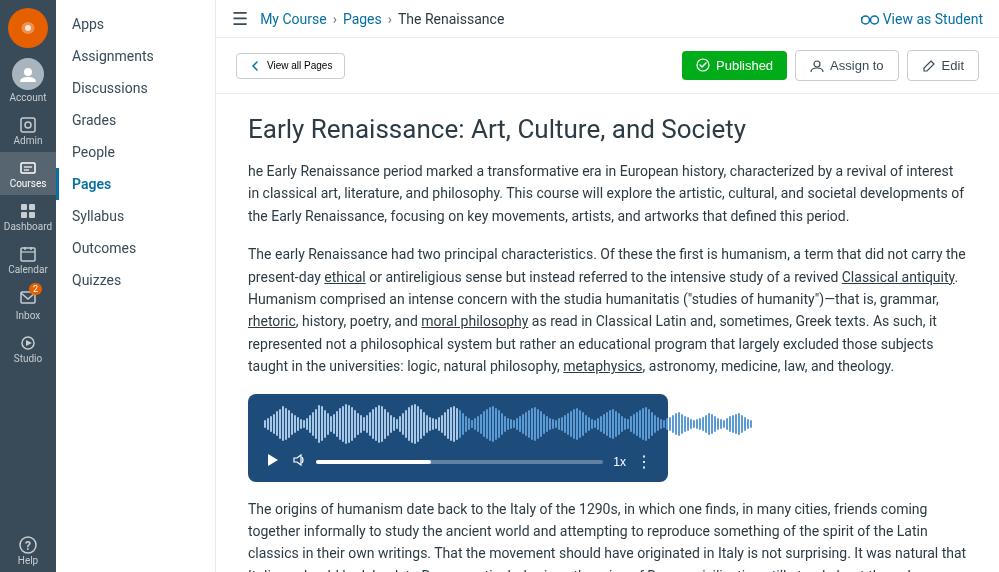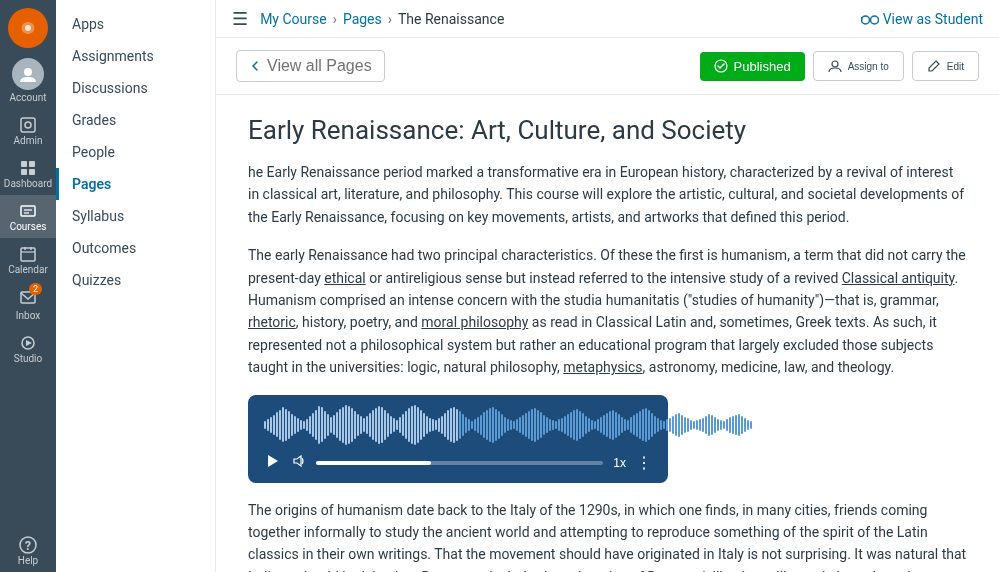--- a/index.html
+++ b/index.html
@@ -83,33 +83,33 @@
     .content-area {
       flex: 1; overflow-y: auto; padding: 0;
     }
 
     .page-toolbar {
       display: flex; align-items: center; justify-content: space-between;
       padding: 12px 20px; border-bottom: 1px solid #e8eaec;
     }
     .view-all-pages {
       display: flex; align-items: center; gap: 6px;
-      color: #737373; font-size: 16px; cursor: pointer; text-decoration: none;
+      color: #000000; font-size: 10px; cursor: pointer; text-decoration: none;
       border: 1px solid #c7cdd1; border-radius: 4px; padding: 6px 12px;
       background: #fff;
     }
     .toolbar-right { display: flex; align-items: center; gap: 8px; }
     .btn-published {
       background: #00ac18; color: #fff; border: none;
       border-radius: 4px; padding: 7px 14px; font-size: 13px;
       cursor: pointer; display: flex; align-items: flex-start; gap: 6px;
     }
     .btn-outline {
       background: #fff; color: #394b58; border: 1px solid #c7cdd1;
-      border-radius: 4px; padding: 7px 14px; font-size: 10px;
+      border-radius: 4px; padding: 7px 14px; font-size: 13px;
       cursor: pointer; display: flex; align-items: center; gap: 6px; justify-content: space-between;
     }
 
     .page-content {
       padding: 20px 32px;
     }
     .page-title {
       font-size: 26px; font-weight: 400; margin-bottom: 16px; color: #2d3b45;
     }
     .page-text {
@@ -174,37 +174,37 @@
   </div>
 
   <div class="rail-item-wrap">
     <svg width="20" height="20" viewBox="0 0 20 20" fill="none">
       <rect x="3" y="3" width="14" height="14" rx="2" stroke="#c7cdd1" stroke-width="1.5" fill="none"></rect>
       <circle cx="10" cy="10" r="3" stroke="#c7cdd1" stroke-width="1.5" fill="none"></circle>
     </svg>
     <span class="label">Admin</span>
   </div>
 
+  <div class="rail-item-wrap" style="background: rgba(255,255,255,0.15);">
+    <svg width="20" height="20" viewBox="0 0 20 20" fill="none">
+      <rect x="3" y="5" width="14" height="10" rx="1" stroke="#fff" stroke-width="1.5" fill="none"></rect>
+      <line x1="6" y1="9" x2="14" y2="9" stroke="#fff" stroke-width="1.2"></line>
+      <line x1="6" y1="12" x2="11" y2="12" stroke="#fff" stroke-width="1.2"></line>
+    </svg>
+    <span class="label" style="color:#fff;">Courses</span>
+  </div>
+
   <div class="rail-item-wrap">
     <svg width="20" height="20" viewBox="0 0 20 20" fill="none">
       <rect x="3" y="3" width="6" height="6" rx="1" fill="#c7cdd1"></rect>
       <rect x="11" y="3" width="6" height="6" rx="1" fill="#c7cdd1"></rect>
       <rect x="3" y="11" width="6" height="6" rx="1" fill="#c7cdd1"></rect>
       <rect x="11" y="11" width="6" height="6" rx="1" fill="#c7cdd1"></rect>
     </svg>
     <span class="label">Dashboard</span>
-  </div>
-
-  <div class="rail-item-wrap" style="background: rgba(255,255,255,0.15);">
-    <svg width="20" height="20" viewBox="0 0 20 20" fill="none">
-      <rect x="3" y="5" width="14" height="10" rx="1" stroke="#fff" stroke-width="1.5" fill="none"></rect>
-      <line x1="6" y1="9" x2="14" y2="9" stroke="#fff" stroke-width="1.2"></line>
-      <line x1="6" y1="12" x2="11" y2="12" stroke="#fff" stroke-width="1.2"></line>
-    </svg>
-    <span class="label" style="color:#fff;">Courses</span>
   </div>
 
   <div class="rail-item-wrap">
     <svg width="20" height="20" viewBox="0 0 20 20" fill="none">
       <rect x="3" y="4" width="14" height="13" rx="1" stroke="#c7cdd1" stroke-width="1.5" fill="none"></rect>
       <line x1="3" y1="8" x2="17" y2="8" stroke="#c7cdd1" stroke-width="1.2"></line>
       <line x1="7" y1="3" x2="7" y2="6" stroke="#c7cdd1" stroke-width="1.5"></line>
       <line x1="13" y1="3" x2="13" y2="6" stroke="#c7cdd1" stroke-width="1.5"></line>
     </svg>
     <span class="label">Calendar</span>

